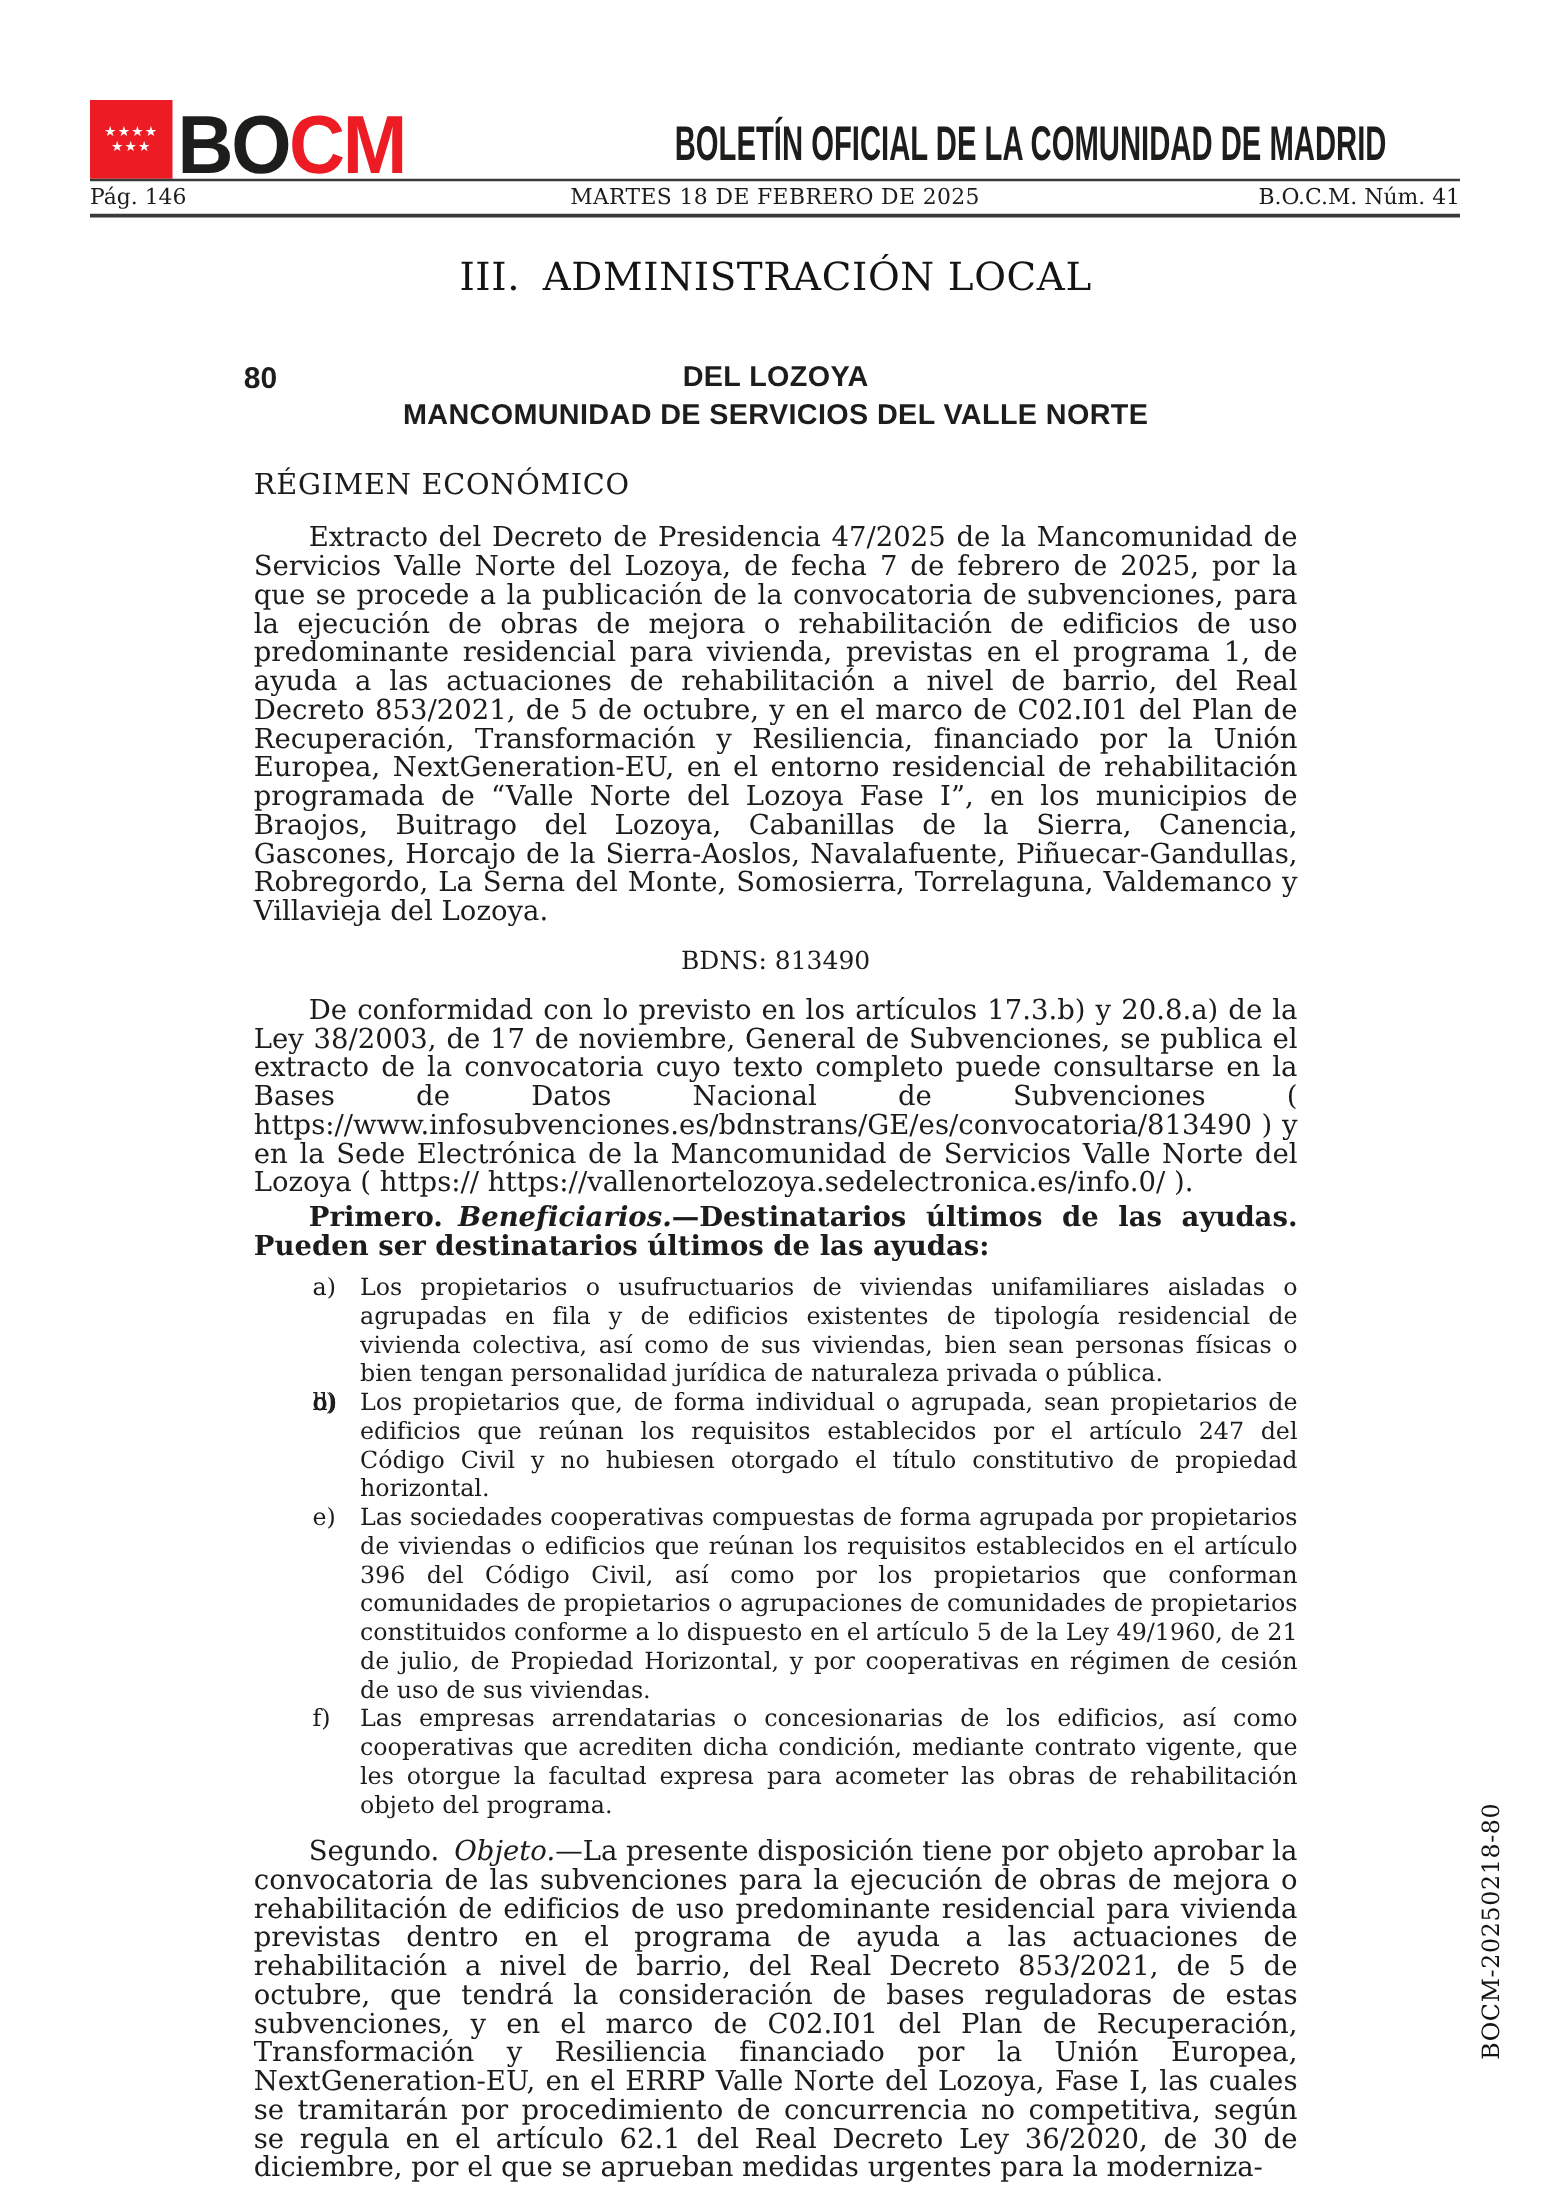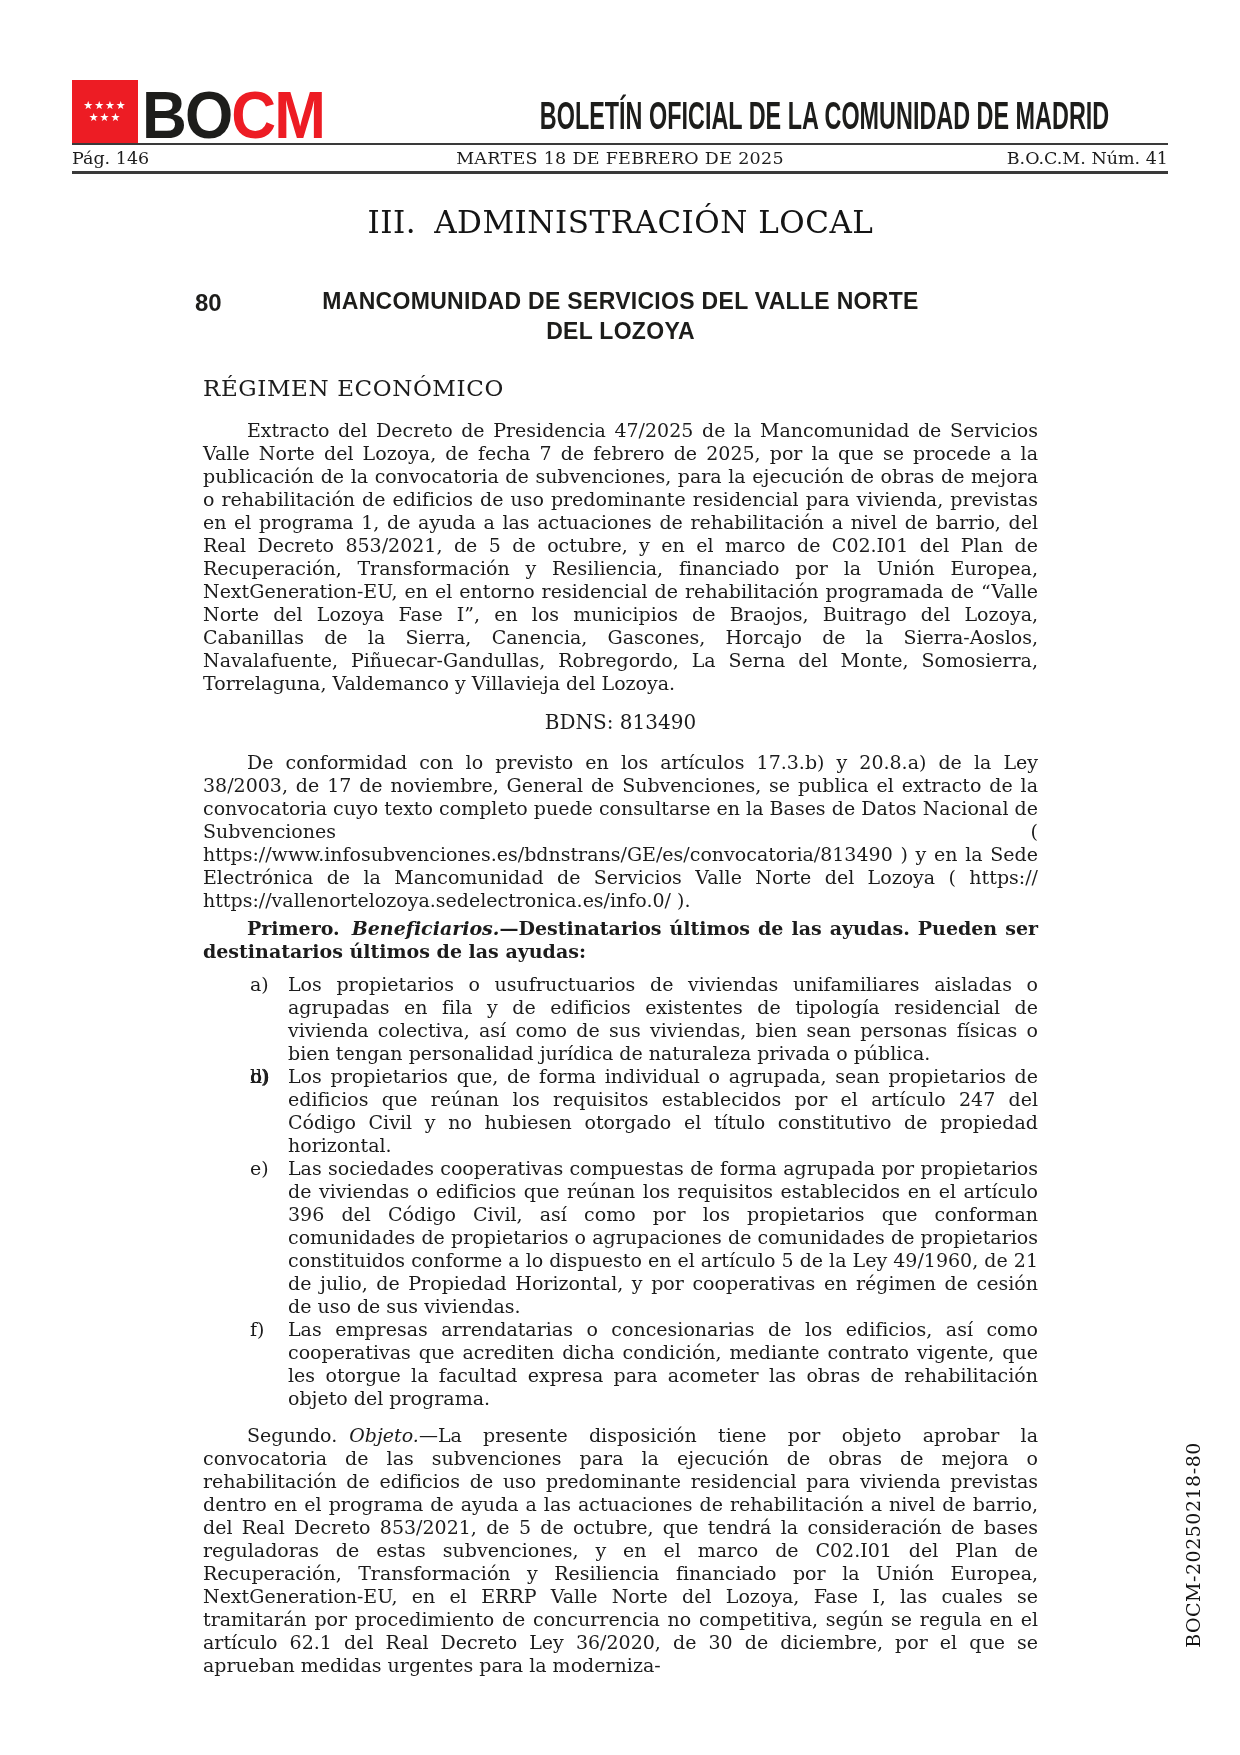--- a/index.html
+++ b/index.html
@@ -67,21 +67,21 @@
   .notice-title {
     text-align:center;
     font-family:"Liberation Sans", sans-serif; font-weight:bold;
     font-size:23px; line-height:30px; letter-spacing:0.3px; color:#1d1d1b;
   }
 
   .subheading { margin-top:32px; font-size:23px; letter-spacing:0.6px; line-height:21px; }
 
   p.body {
     text-align:justify; text-indent:44px;
-    font-size:19px; line-height:23px;
+    font-size:22px; line-height:23px;
     hyphens:auto; -webkit-hyphens:auto;
   }
   .p-extract     { margin-top:20px; }
   .bdns          { margin-top:16px; margin-bottom:17px; text-align:center; font-size:20px; line-height:23px; }
   .p-conformidad { margin-top:0; }
   .p-primero     { margin-top:5px;font-weight:bold; }
   .p-segundo     { margin-top:14px; }
   .term { font-style:italic; margin-left:12px; }
 
   ol.beneficiaries { list-style:none; margin-top:10px; }
@@ -124,22 +124,22 @@
   <div class="rule-thick"></div>
 
   <div class="content">
 
     <div class="section-heading">
       <span class="numeral">III.</span><span>ADMINISTRACIÓN LOCAL</span>
     </div>
 
     <div class="notice-heading">
       <span class="notice-number">80</span>
+      <div class="notice-title">DEL LOZOYA</div>
       <div class="notice-title">MANCOMUNIDAD DE SERVICIOS DEL VALLE NORTE</div>
-      <div class="notice-title">DEL LOZOYA</div>
     </div>
 
     <div class="subheading">RÉGIMEN ECONÓMICO</div>
 
     <p class="body p-extract">Extracto del Decreto de Presidencia 47/2025 de la Mancomunidad de Servicios Valle Norte del Lozoya, de fecha 7 de febrero de 2025, por la que se procede a la publicación de la convocatoria de subvenciones, para la ejecución de obras de mejora o rehabilitación de edificios de uso predominante residencial para vivienda, previstas en el programa 1, de ayuda a las actuaciones de rehabilitación a nivel de barrio, del Real Decreto 853/2021, de 5 de octubre, y en el marco de C02.I01 del Plan de Recuperación, Transformación y Resiliencia, financiado por la Unión Europea, NextGeneration-EU, en el entorno residencial de rehabilitación programada de “Valle Norte del Lozoya Fase I”, en los municipios de Braojos, Buitrago del Lozoya, Cabanillas de la Sierra, Canencia, Gascones, Horcajo de la Sierra-Aoslos, Navalafuente, Piñuecar-Gandullas, Robregordo, La Serna del Monte, Somosierra, Torrelaguna, Valdemanco y Villavieja del Lozoya.</p>
 
     <p class="bdns">BDNS: 813490</p>
 
     <p class="body p-conformidad">De conformidad con lo previsto en los artículos 17.3.b) y 20.8.a) de la Ley 38/2003, de 17 de noviembre, General de Subvenciones, se publica el extracto de la convocatoria cuyo texto completo puede consultarse en la Bases de Datos Nacional de Subvenciones ( https://www.infosubvenciones.es/bdnstrans/GE/es/convocatoria/813490 ) y en la Sede Electrónica de la Mancomunidad de Servicios Valle Norte del Lozoya ( https:// https://vallenortelozoya.sedelectronica.es/info.0/ ).</p>
 

